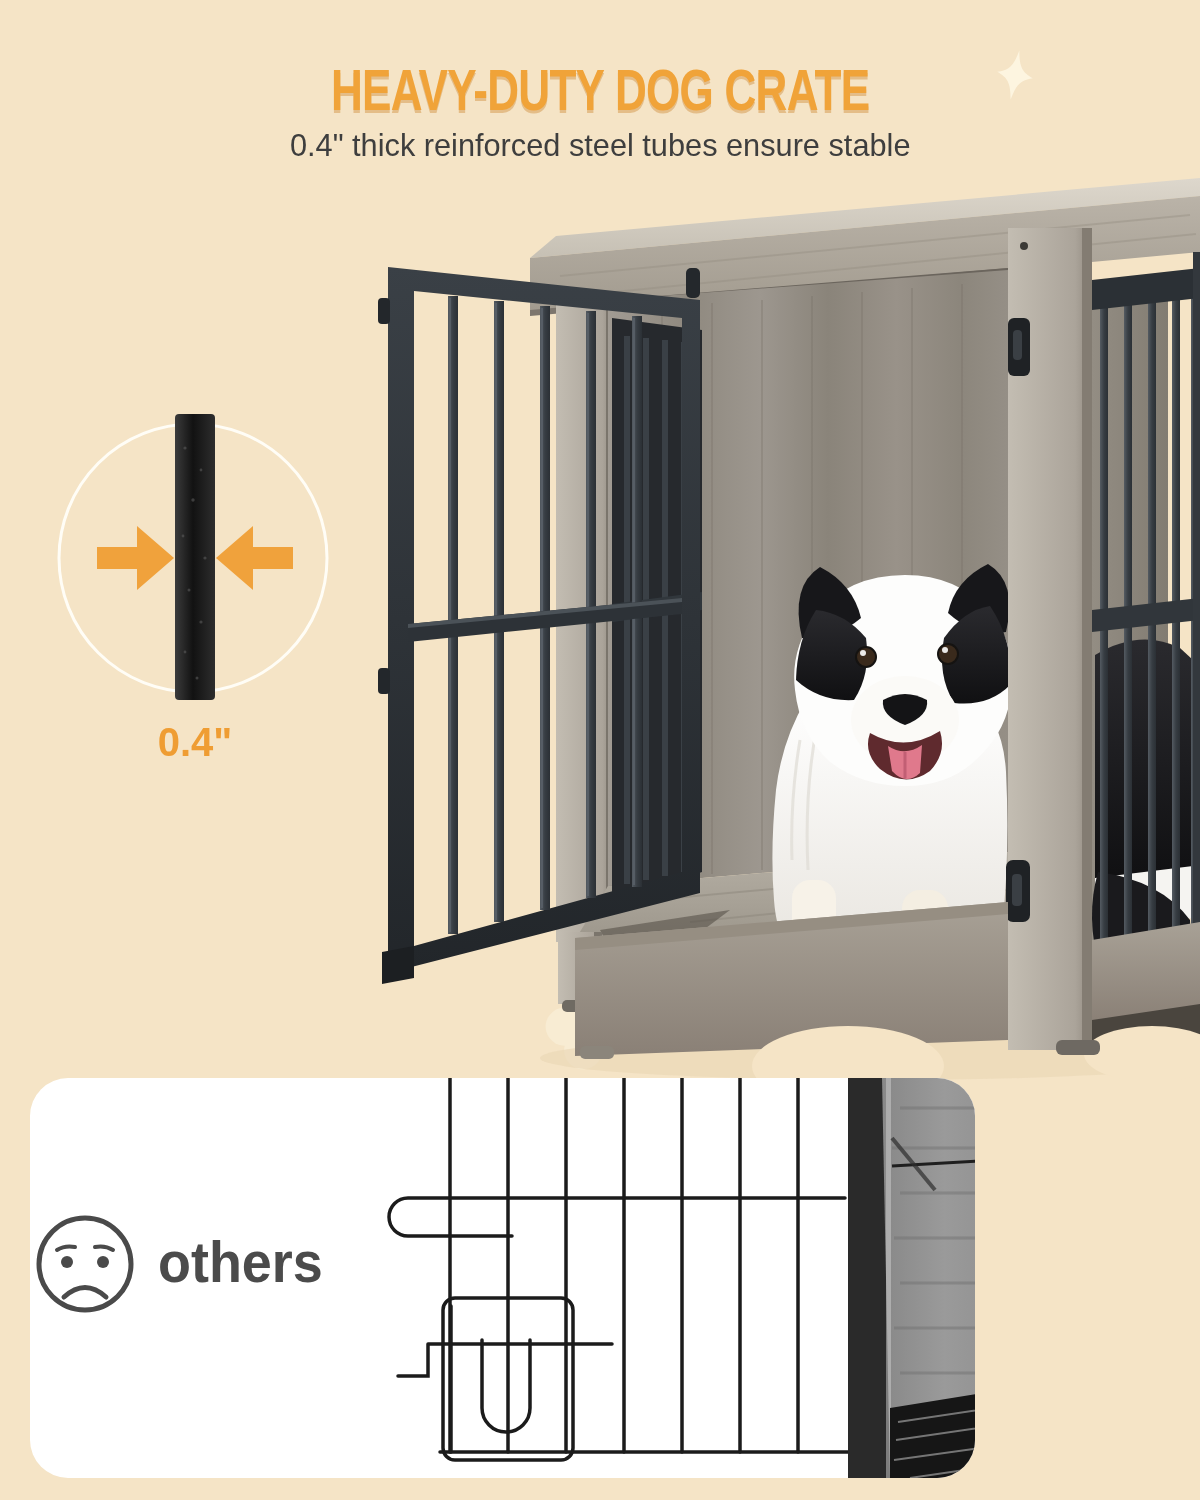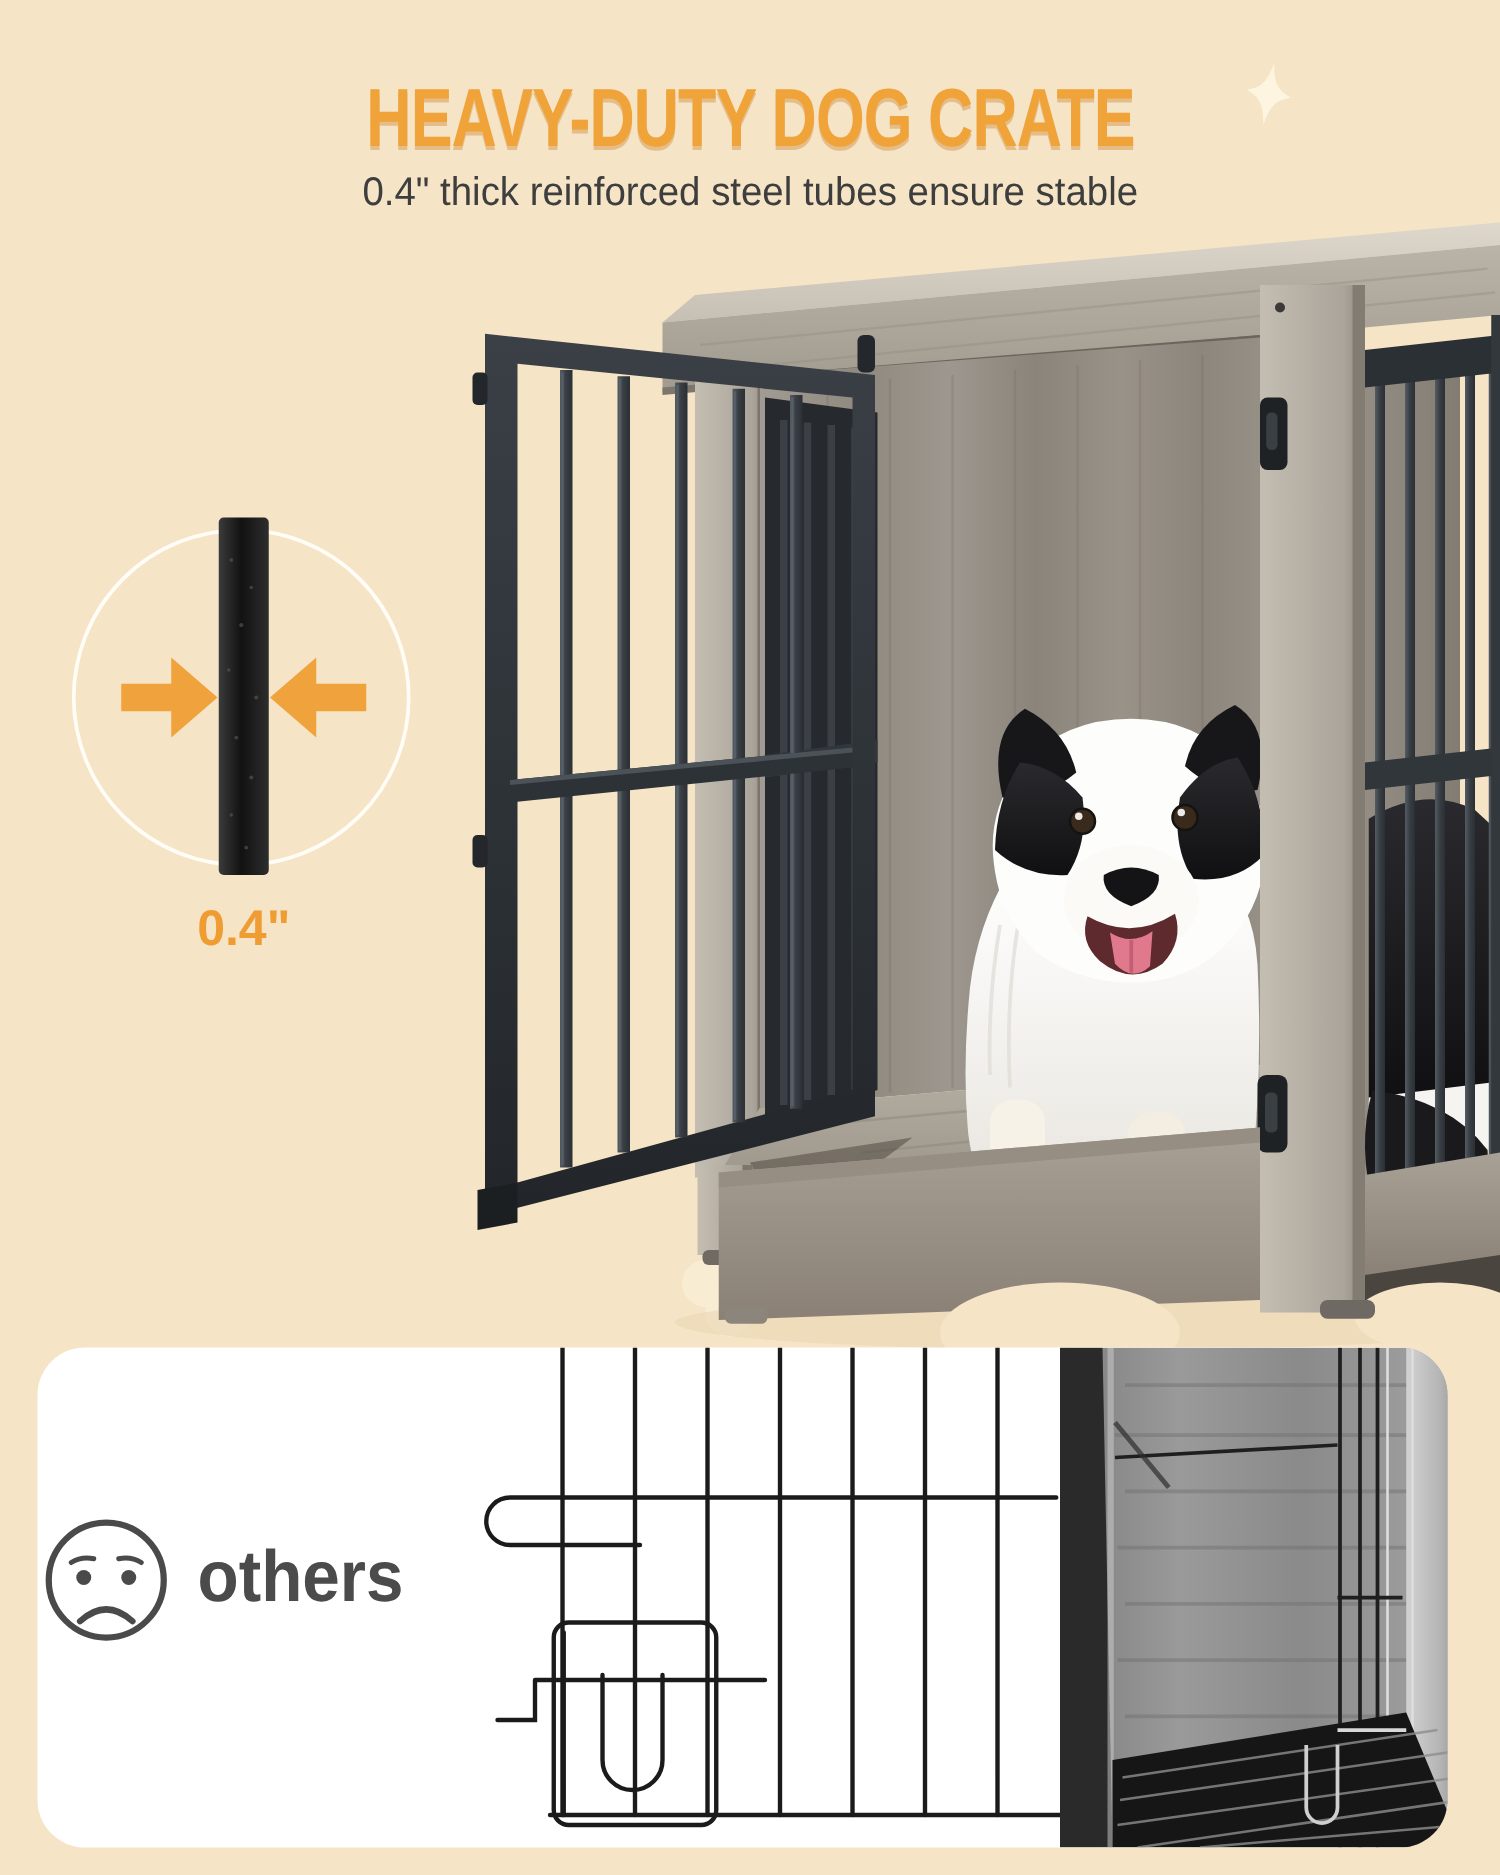--- a/index.html
+++ b/index.html
@@ -1,27 +1,27 @@
 <!DOCTYPE html>
 <html><head>
 <meta charset="utf-8">
 <style>
   html,body{margin:0;padding:0;background:#eee;}
   .page{position:relative;width:1200px;height:1500px;background:#f5e4c6;overflow:hidden;
         font-family:"Liberation Sans",sans-serif;}
   .hdr{position:absolute;top:0;left:0;width:1200px;text-align:center;z-index:5;}
-  .title{margin:0;padding-top:60px;font-size:66px;line-height:1.05;font-weight:800;color:#f0a339;
+  .title{margin:0;padding-top:60px;font-size:58px;line-height:1.05;font-weight:800;color:#f0a339;
          text-shadow:0 3px 0 rgba(200,126,36,.38);}
   .title .cond{display:inline-block;transform:scaleX(.76);transform-origin:center;letter-spacing:-1px;}
   .subtitle{margin:6px 0 0 0;font-size:32px;font-weight:400;color:#3e3e3e;}
   .subtitle .cond{display:inline-block;transform:scaleX(.96);transform-origin:center;letter-spacing:0;}
   .hero{position:absolute;top:0;left:0;width:1200px;height:1080px;z-index:1;}
   .tube-detail{position:absolute;left:45px;top:408px;width:300px;margin:0;z-index:4;}
   .tube-caption{display:block;margin-top:8px;text-align:center;font-size:40px;font-weight:700;color:#ef9d33;}
-  .compare-card{position:absolute;left:30px;top:1078px;width:1128px;height:400px;background:#ffffff;
+  .compare-card{position:absolute;left:30px;top:1078px;width:945px;height:400px;background:#ffffff;
                 border-radius:38px;overflow:hidden;z-index:3;}
   .card-svg{position:absolute;top:0;left:0;width:1140px;height:400px;}
   .others-label{position:absolute;left:128px;top:150px;font-size:58px;font-weight:700;color:#4b4b4b;
                 transform:scaleX(.93);transform-origin:left center;z-index:2;}
 </style>
 </head>
 <body>
 
 <div class="page">
 

